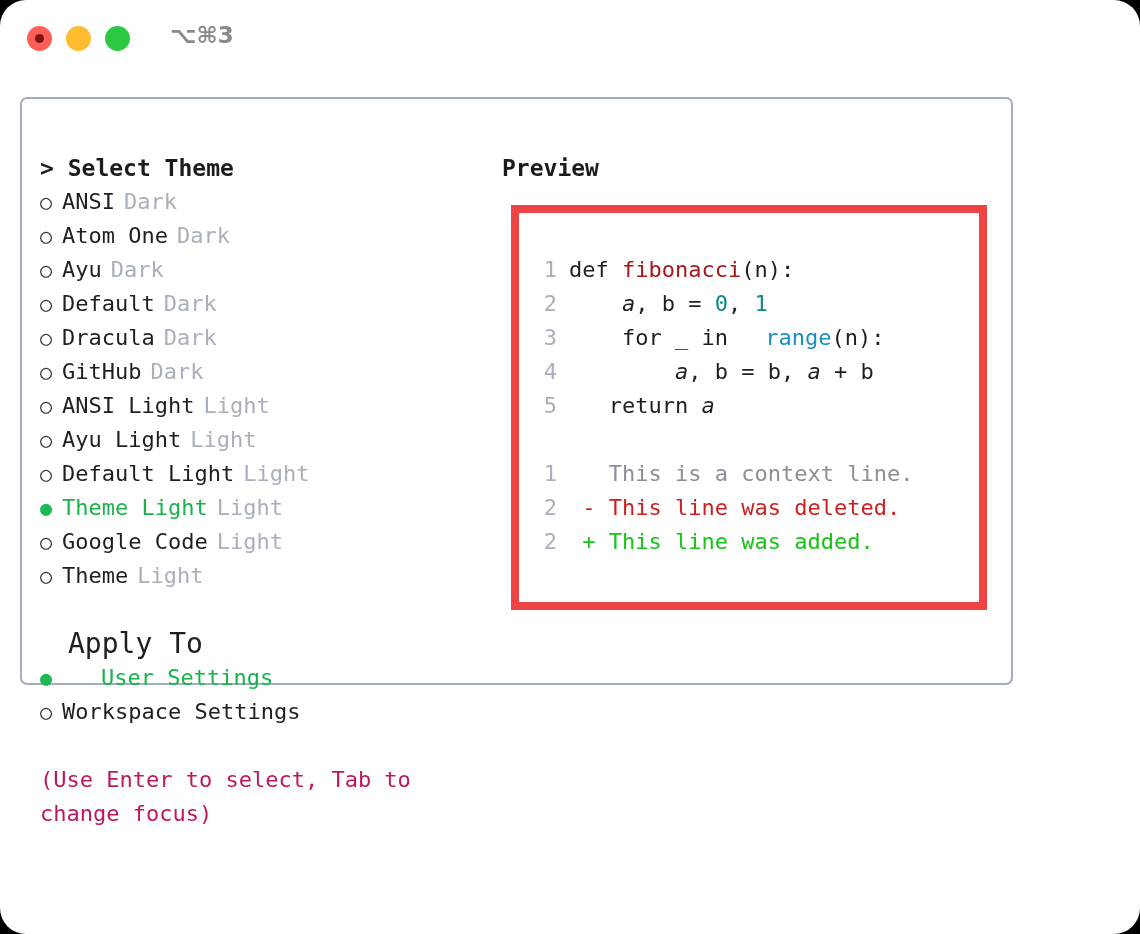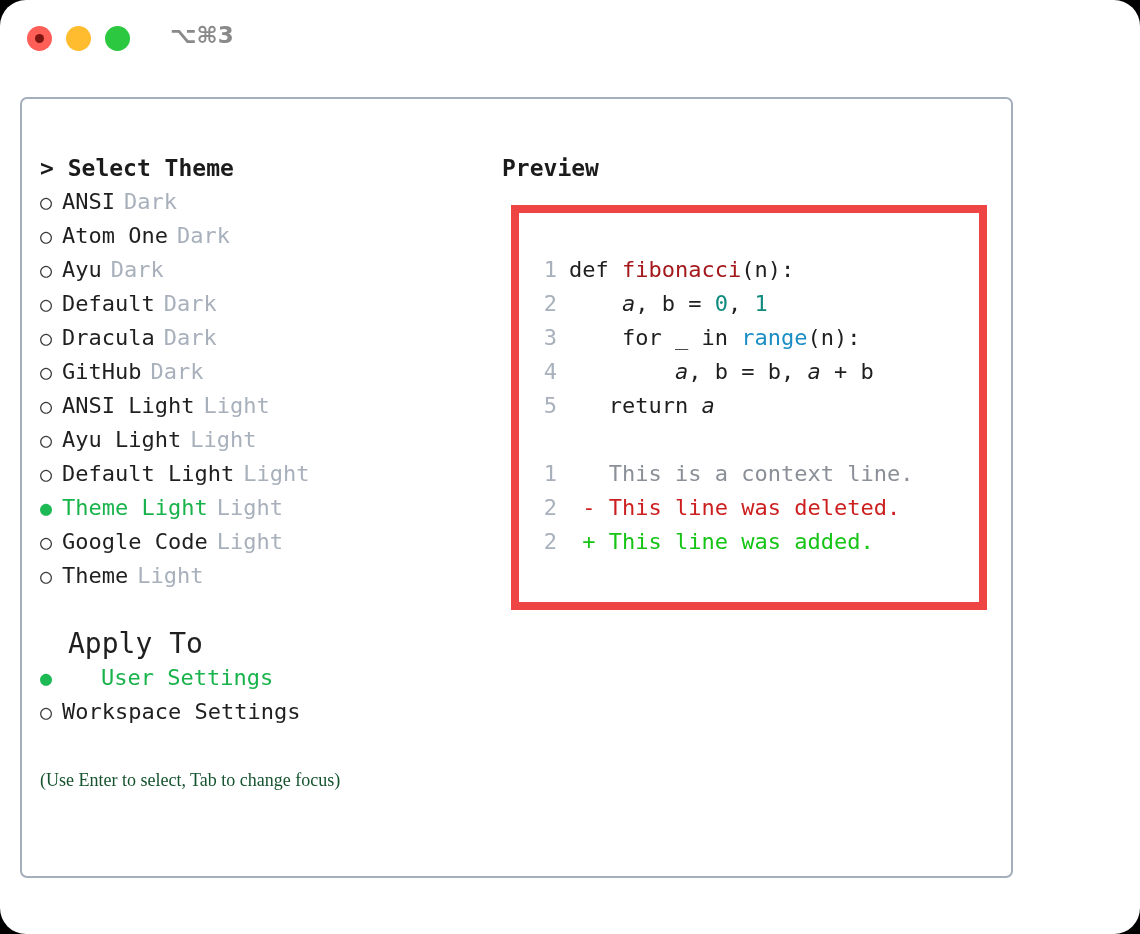--- a/index.html
+++ b/index.html
@@ -72,21 +72,21 @@
     letter-spacing: 0px;
     white-space: pre;
   }
 
   
   .card {
     position: absolute;
     left: 20px;
     top: 97px;
     width: 993px;
-    height: 781px;
+    height: 588px;
     border: 2px solid #a5aebc;
     border-radius: 7px;
     box-sizing: border-box;
     background: #ffffff;
   }
 
   
   .left-pane {
     position: absolute;
     left: 18px;
@@ -141,26 +141,25 @@
     line-height: 34px;
     display: flex;
     align-items: center;
     font-size: 22px;
     white-space: pre;
   }
   .apply-row .apply-label { color: #1f1f1f; }
   .apply-row.selected .apply-label { color: #19b34b; margin-left: 39px; }
   .hint {
     margin-top: 34px;
-    font-size: 18px;
-    line-height: 34px;
-    color: #14532d;
+    font-size: 22px;
+    line-height: 34px;
+    color: #be185d;
     width: 400px;
     white-space: pre-wrap;
-    font-family: Liberation Serif, serif;
   }
 
   
   .right-pane {
     position: absolute;
     left: 480px;
     top: 52px;
     width: 490px;
   }
   .preview-box {
@@ -185,21 +184,21 @@
   .lnum {
     display: inline-block;
     width: 26px;
     text-align: right;
     color: #a8b0bc;
     margin-right: 12px;
   }
   .tok-plain   { color: #1f1f1f; }
   .tok-fn      { color: #a4181c; }
   .tok-num     { color: #0f8a7e; }
-  .tok-builtin { color: #1a8ec4; }
+  .tok-builtin { color: #1a8ec4; margin-left: 24px; }
   .tok-var     { color: #1f1f1f; font-style: italic; }
   .tok-ctx     { color: #8a8f98; }
   .tok-del     { color: #cc1f1f; }
   .tok-add     { color: #15c415; }
   .blank-line  { display: block; height: 34px; }
 </style>
 </head>
 <body>
 
 <div class="window">

